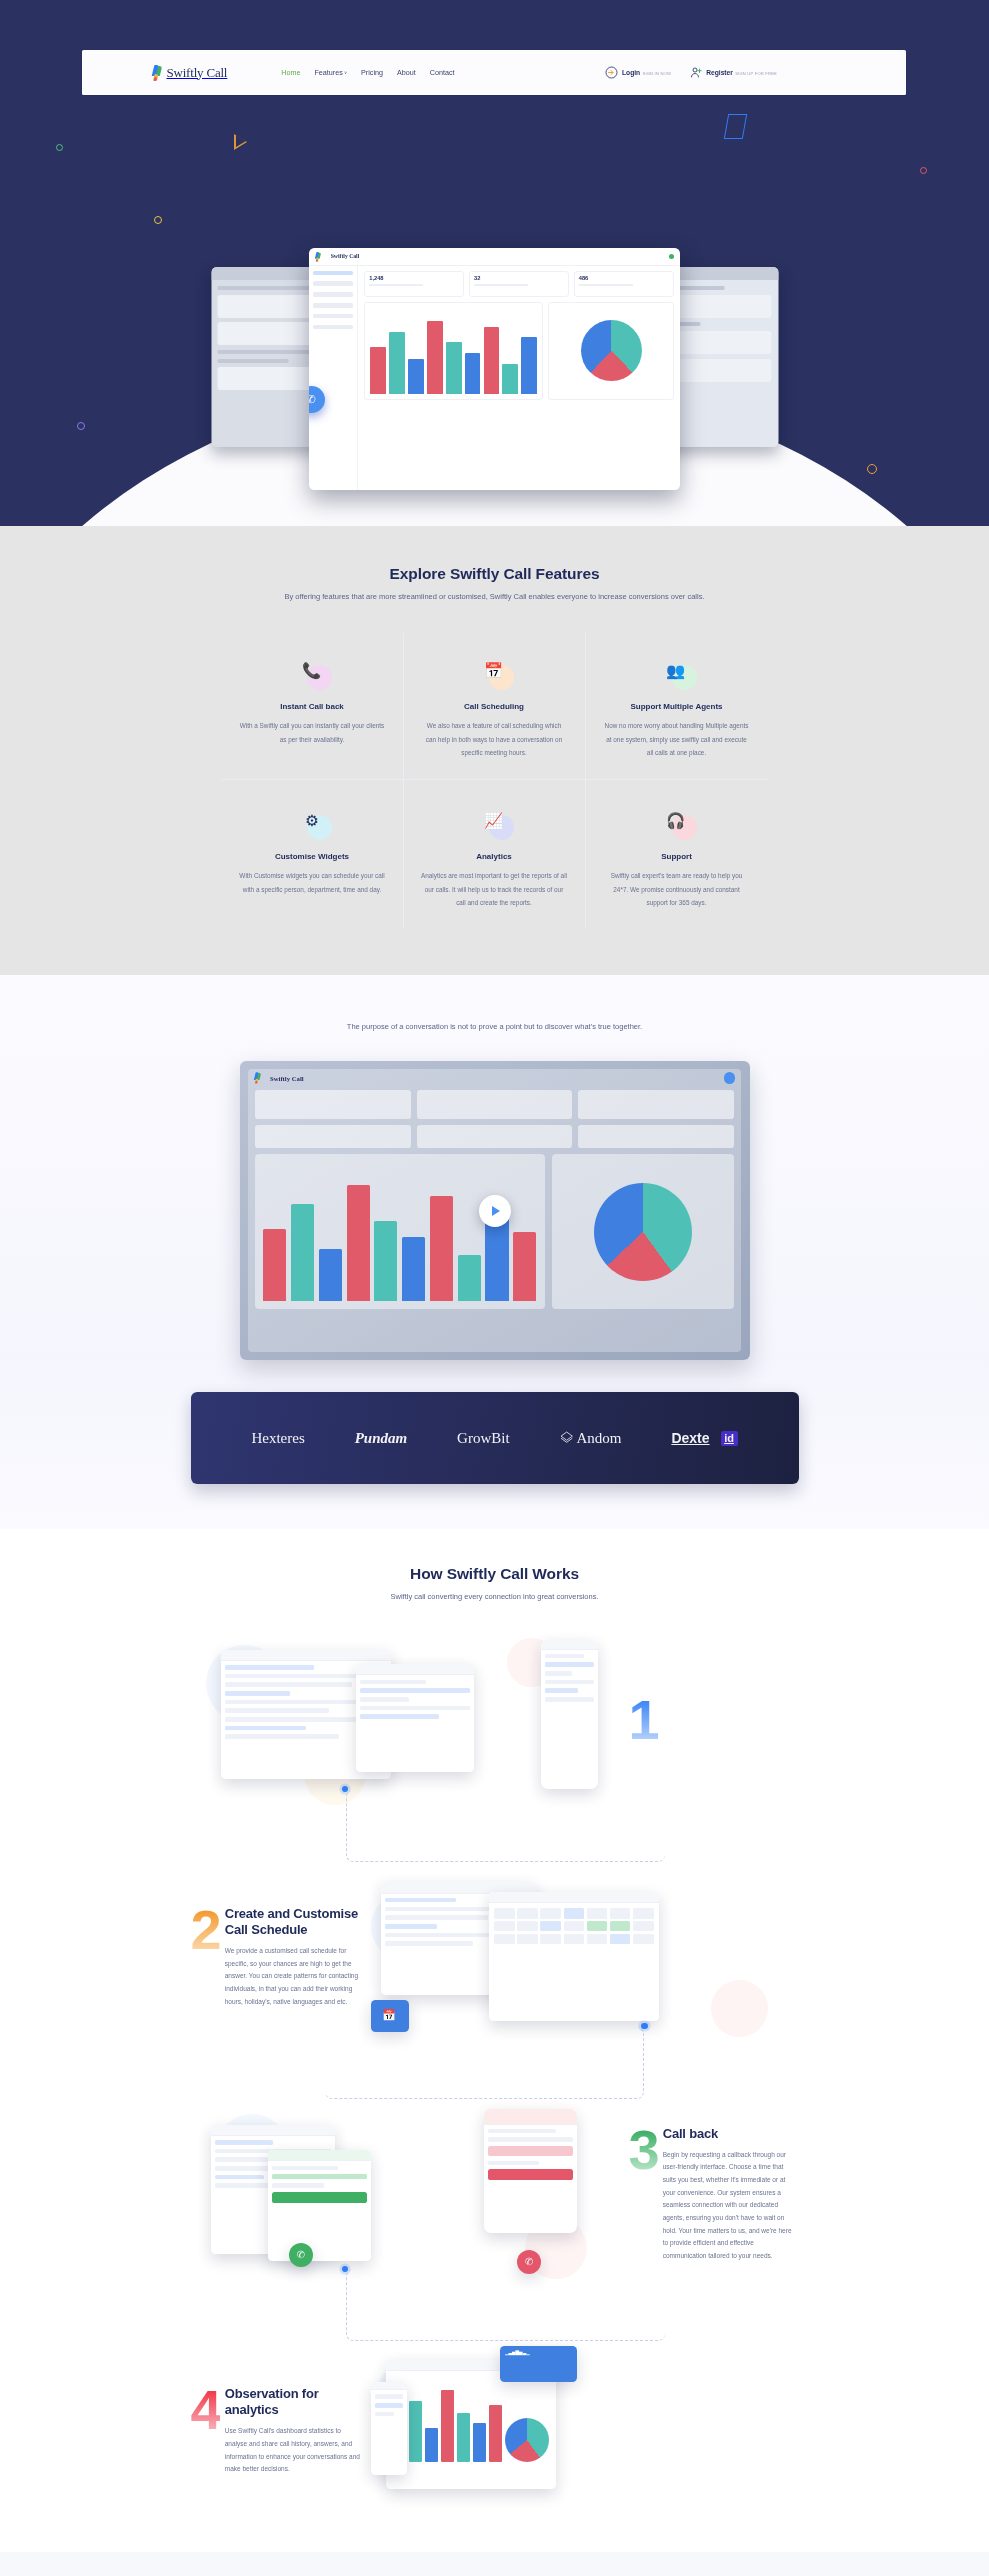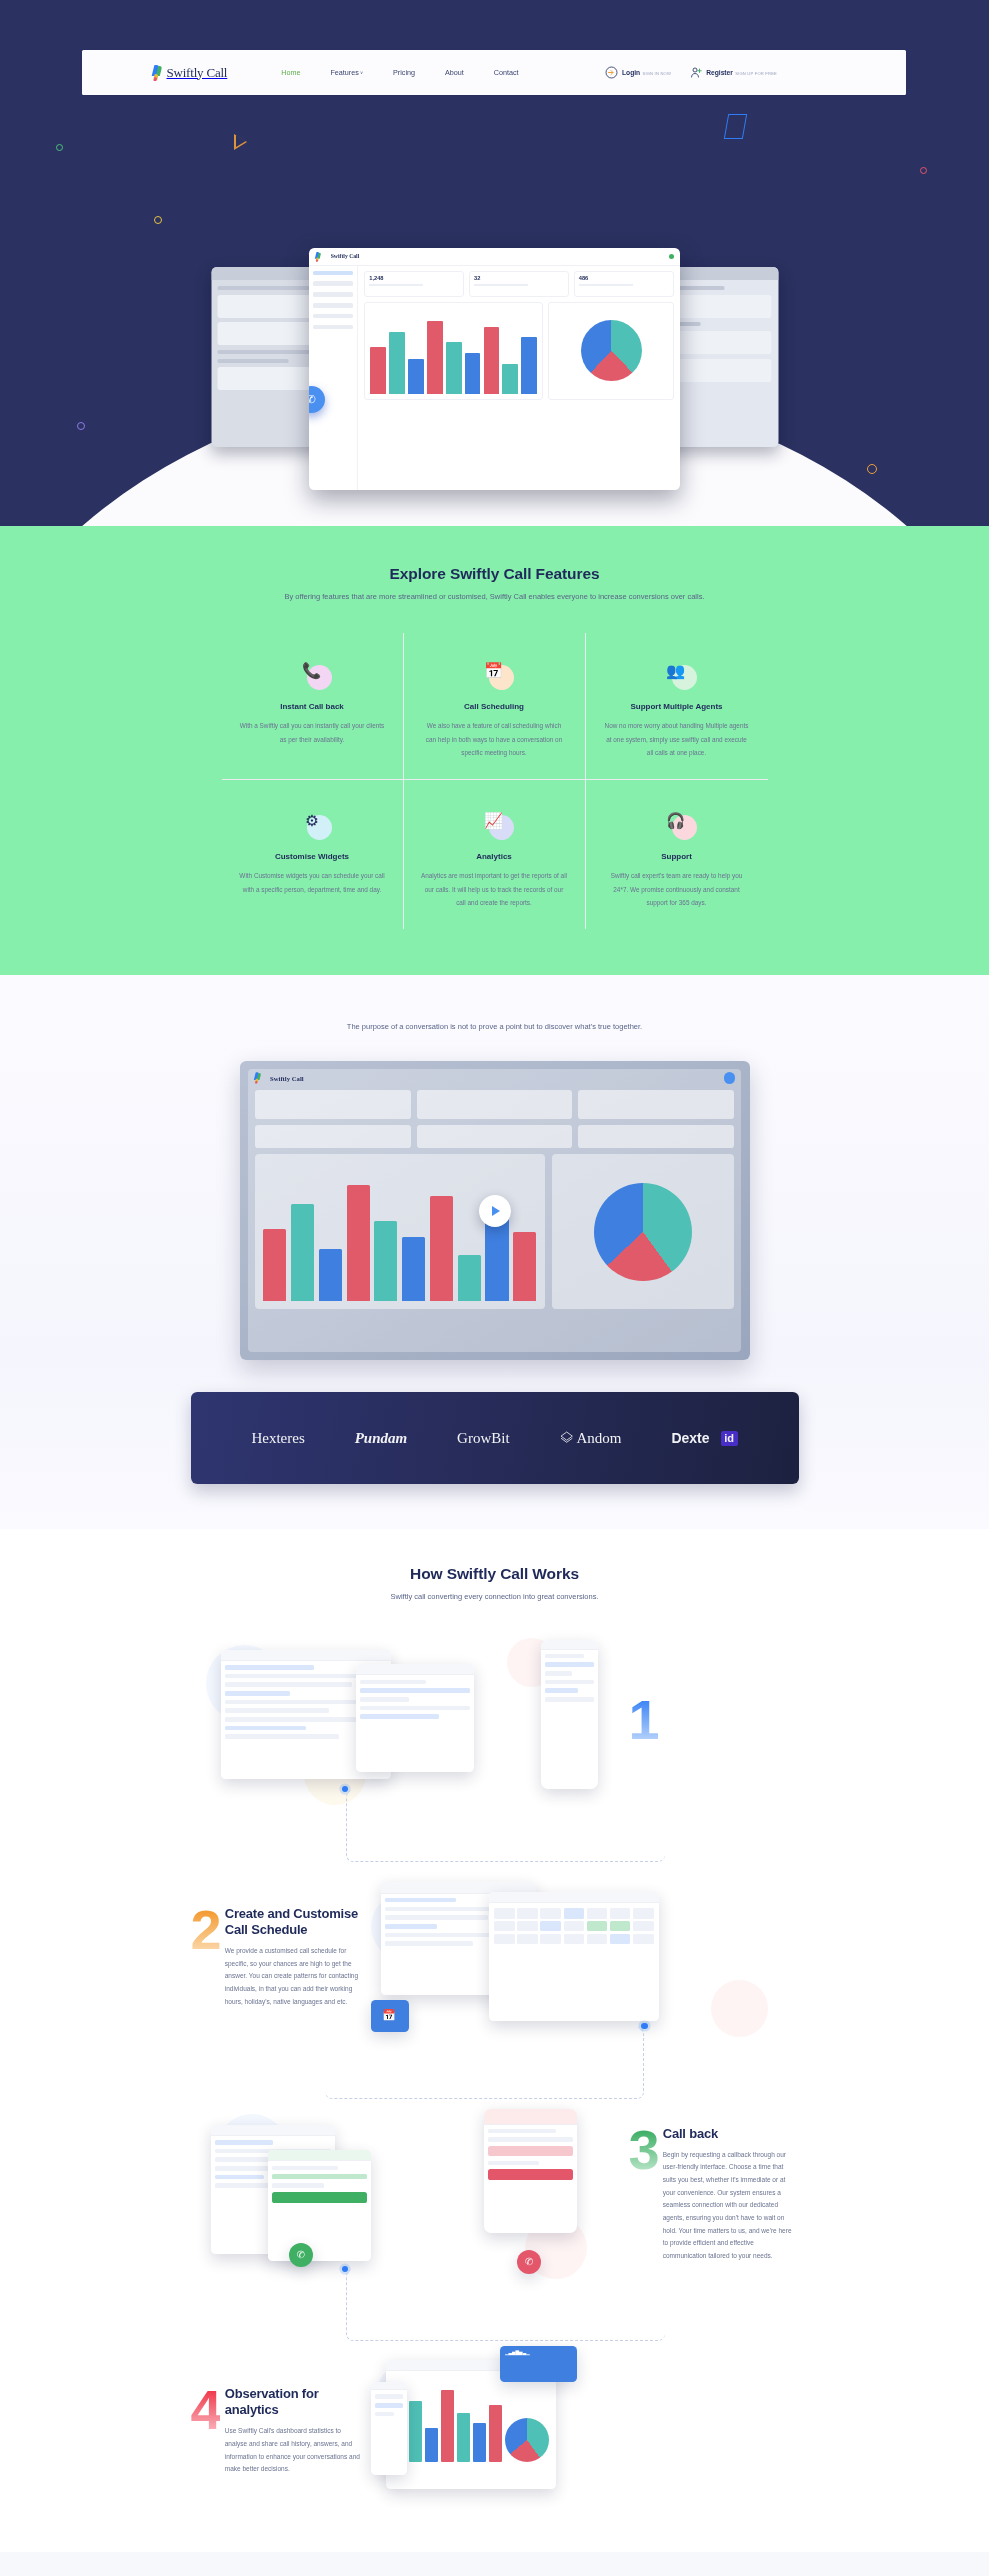--- a/index.html
+++ b/index.html
@@ -51,21 +51,21 @@
     box-shadow:0 0.5px 1.5px rgba(0,0,0,.06);
   }
   .brand{ display:flex; align-items:center; gap:2.1px; margin-left:70px; }
   .brand-mark{ width:12.4px; height:15.5px; position:relative; }
   .brand-mark i{ position:absolute; display:block; border-radius:0.5px 3.1px 0.5px 0.5px; }
   .bm1{ left:1px; top:0; width:4.6px; height:11.3px; background:#2f7df6; transform:skewX(-14deg); }
   .bm2{ left:4.6px; top:1px; width:4.1px; height:10.3px; background:#3faf63; transform:skewX(-14deg); }
   .bm3{ left:2.1px; top:9.3px; width:3.6px; height:5.7px; background:#e8b93c; transform:skewX(-14deg); }
   .bm4{ left:1.5px; top:12.4px; width:3.1px; height:3.6px; background:#e4566a; transform:skewX(-14deg); }
   .brand-name{ font-size:13px; font-weight:400; color:#1f2a5a; letter-spacing:-0.2px; font-family:"Liberation Serif", serif;}
-  .nav-links{ display:flex; align-items:center; gap:30px; margin-left:54px; }
+  .nav-links{ display:flex; align-items:center; gap:14px; margin-left:54px; }
   .nav-links a{ font-size:7.2px; color:#3b4570; text-decoration:none; }
   .nav-links a.active{ color:#5fae4a; }
   .nav-caret{ font-size:4.6px; margin-left:1.5px; color:#3b4570; }
   .nav-actions{ display:flex; align-items:center; gap:18.5px; margin-left:auto; margin-right:129px; }
   .nav-act{ display:flex; align-items:center; gap:3.6px; text-decoration:none; }
   .nav-act .ico{ width:13px;height:13px; flex:none; }
   .nav-act .tt{ font-size:6.7px; font-weight:700; color:#1f2a5a; line-height:1.05; }
   .nav-act .ss{ font-size:4.1px; color:#9aa2bd; letter-spacing:0.2px; line-height:1.3; }
 
   
@@ -120,21 +120,21 @@
   .mm-pie{ flex:1; height:98px; border:0.5px solid #eef0f6; border-radius:3.1px; display:flex; align-items:center; justify-content:center;}
   .pie-circ{ width:61px;height:61px; border-radius:50%;
     background:conic-gradient(#4fc0b5 0 38%, #e05a6a 38% 62%, #3f7fe0 62% 100%);}
   .mock-float{
     position:absolute; left:-11.3px; top:138px; width:27px;height:27px; border-radius:50%;
     background:#4a90f0; box-shadow:0 4.1px 9.3px rgba(40,80,200,.45);
     display:flex; align-items:center; justify-content:center; color:#fff; font-size:10.8px;
   }
 
   
-  .light{ background:#86efac; position:relative; }
+  .light{ background:#e5e5e5; position:relative; }
   .section-title{ text-align:center; font-size:15.5px; font-weight:700; color:#1f2a5a; letter-spacing:-0.1px;}
   .section-sub{ text-align:center; font-size:7.5px; color:#5a6488; line-height:1.85; margin-top:7.2px;}
 
   
   .features{ padding:39px 0 46px; }
   .feat-grid{
     width:546px; margin:29px auto 0; display:grid; grid-template-columns:repeat(3,1fr);
   }
   .feat{ padding:17.5px 17.5px 19.6px; text-align:center; border-right:0.5px solid #ececf3; border-bottom:0.5px solid #ececf3;}
   .feat:nth-child(3n){ border-right:0; }
@@ -180,21 +180,21 @@
   .logos-wrap{ background:linear-gradient(#f5f5fd,#fafaff); padding:32px 0 45px;}
   .logos{
     width:608px; margin:0 auto; height:92px; border-radius:6.2px;
     background:linear-gradient(100deg,#2f3570,#1d2140);
     display:flex; align-items:center; justify-content:space-around; padding:0 36px;
     box-shadow:0 7.2px 17.5px rgba(20,24,60,.22);
   }
   .logos .lg{ color:#fff; font-size:15px; opacity:.94; white-space:nowrap; font-family:"Liberation Serif", serif;}
   .lg.l2{ font-style:italic; font-weight:700; font-family:"Liberation Serif",serif;}
   .lg.l4{ display:flex; align-items:center; gap:3.6px;}
-  .lg.l5{ display:flex; align-items:center; gap:11px; font-family:"Liberation Sans",sans-serif; font-weight:700; font-size:14px;}
+  .lg.l5{ display:flex; align-items:center; gap:11px; font-family:"Liberation Sans",sans-serif; font-weight:700; font-size:14px;text-decoration:underline;}
   .idchip{ background:#4b2fd0; color:#fff; font-size:11px; font-weight:700; border-radius:2.6px; padding:1.5px 3.6px;}
 
   
   .how{ background:#fff; padding:36px 0 20.6px; position:relative;}
   .steps{ width:608px; margin:31px auto 0; position:relative;}
   .step{ display:flex; align-items:center; position:relative; margin-bottom:67px;}
   .step.rev{ flex-direction:row-reverse; }
   .step-txt{ width:170px; display:flex; align-items:flex-start; gap:5.2px;}
   .step-num{ font-size:56px; font-weight:800; line-height:.86; letter-spacing:-2.1px;}
   .n1{ background:linear-gradient(#2f7df6,#bfd8fb); -webkit-background-clip:text; background-clip:text; color:transparent;}

